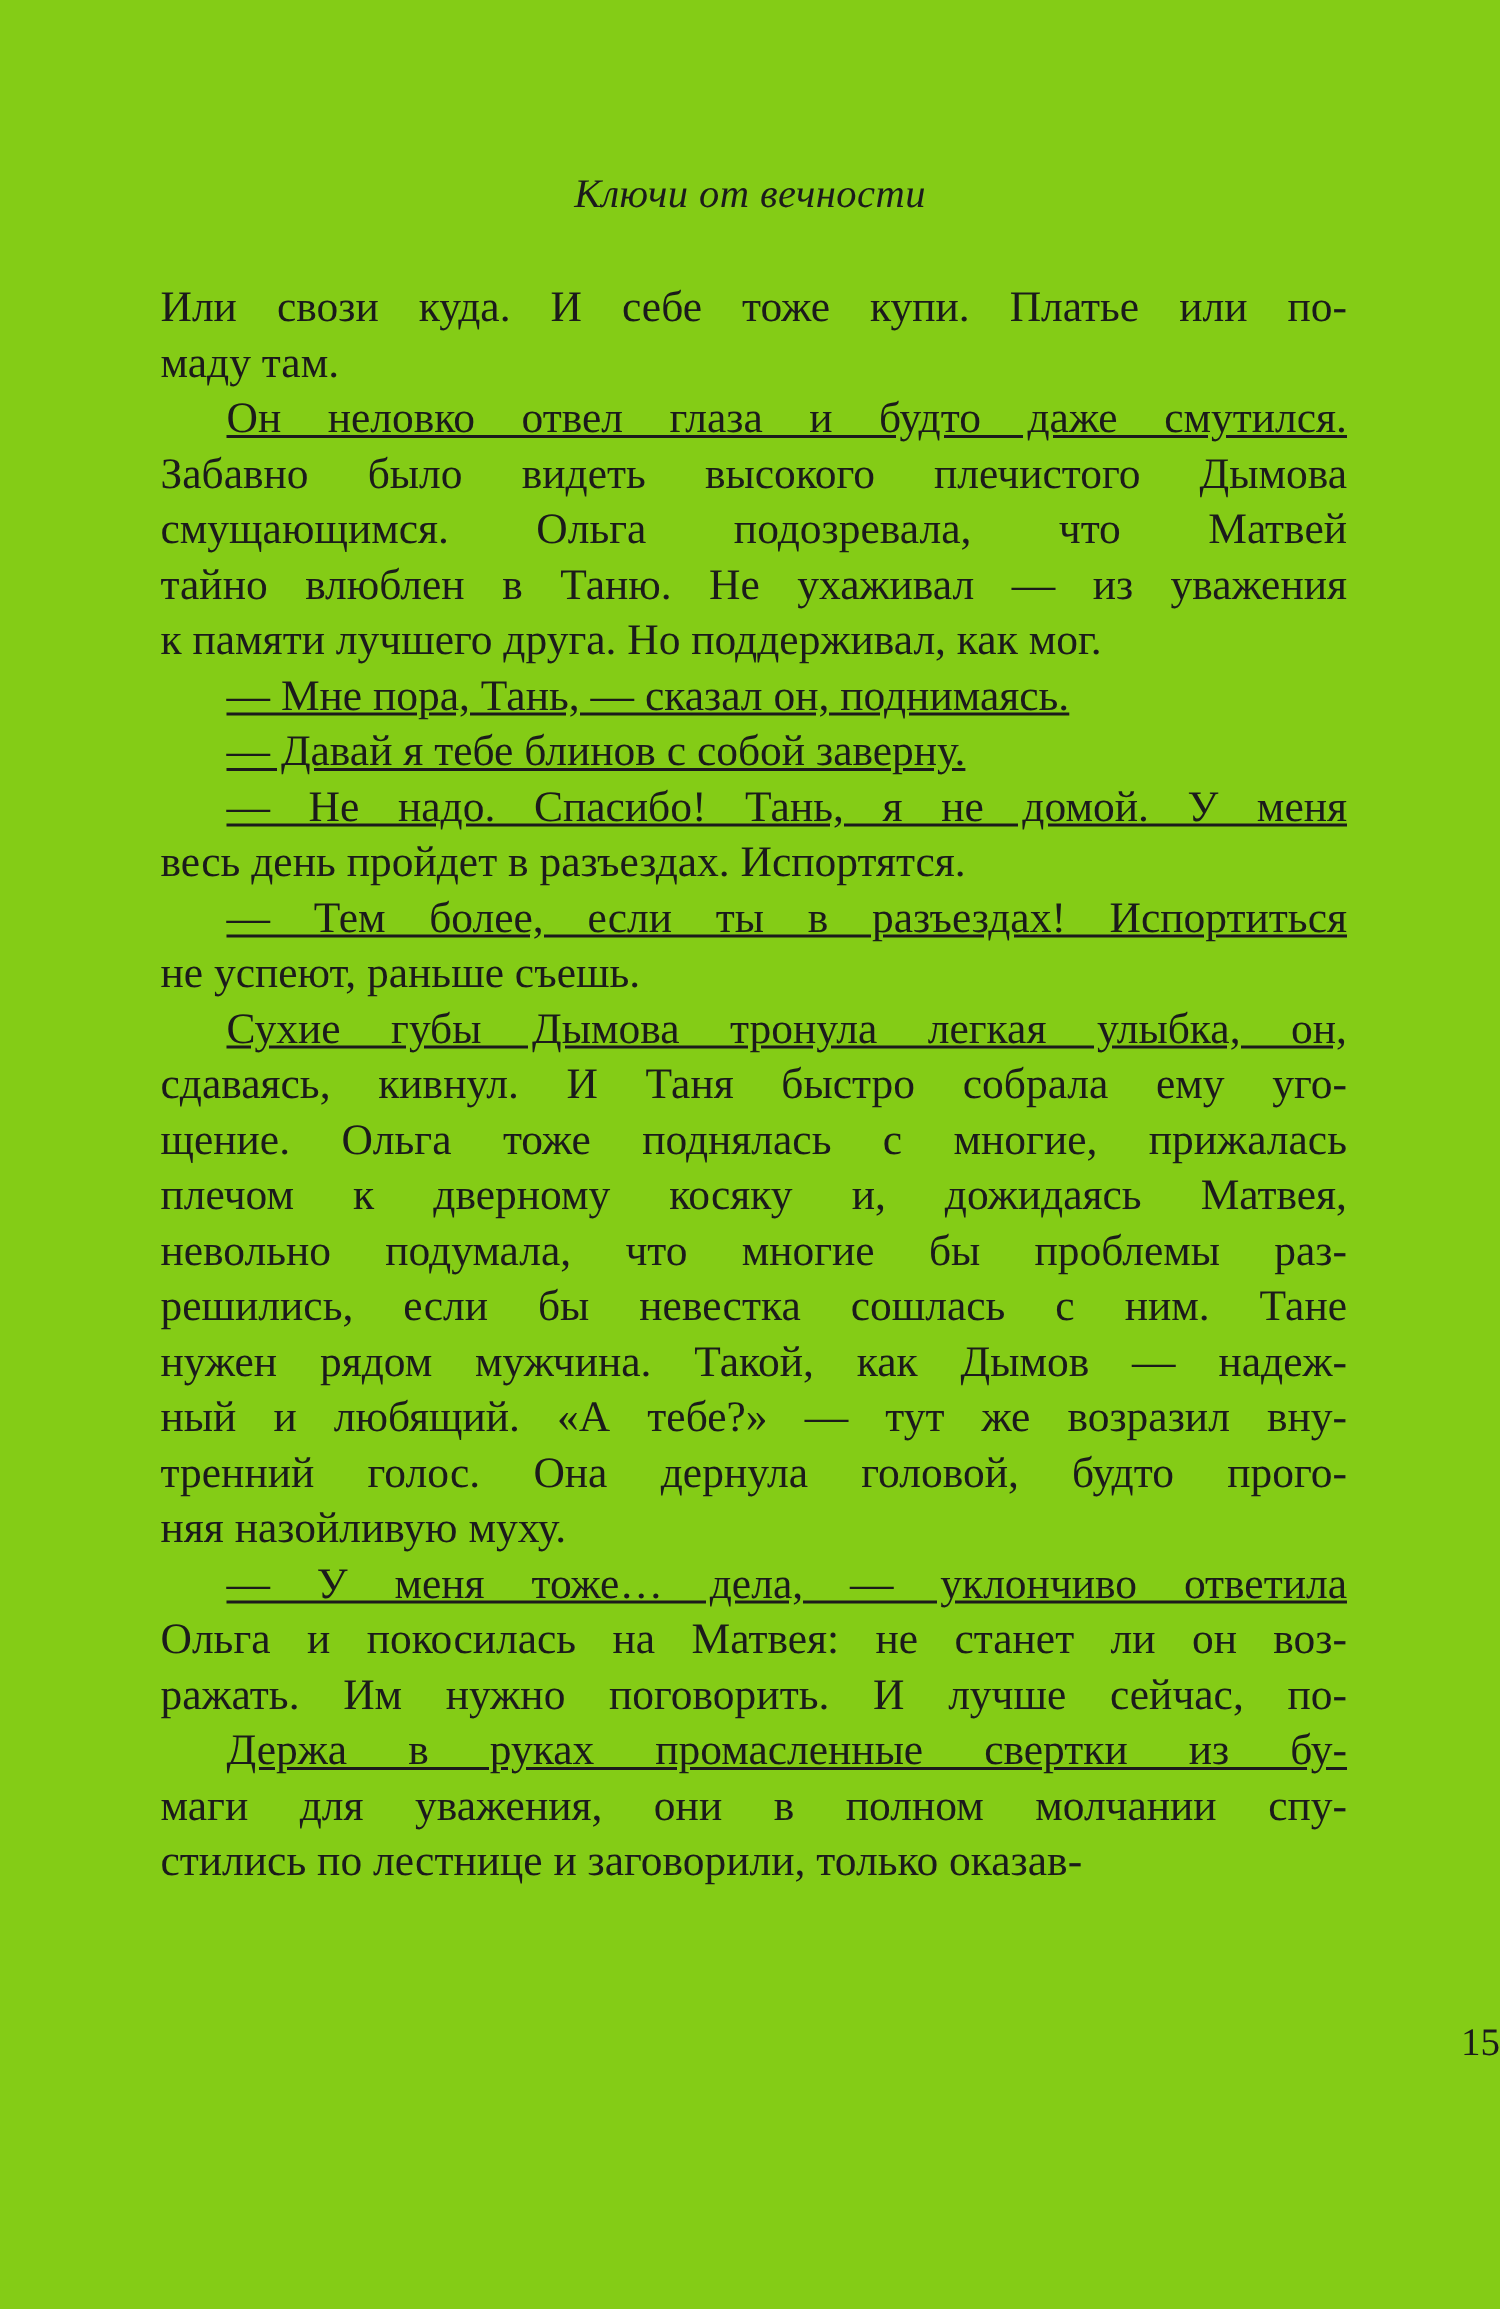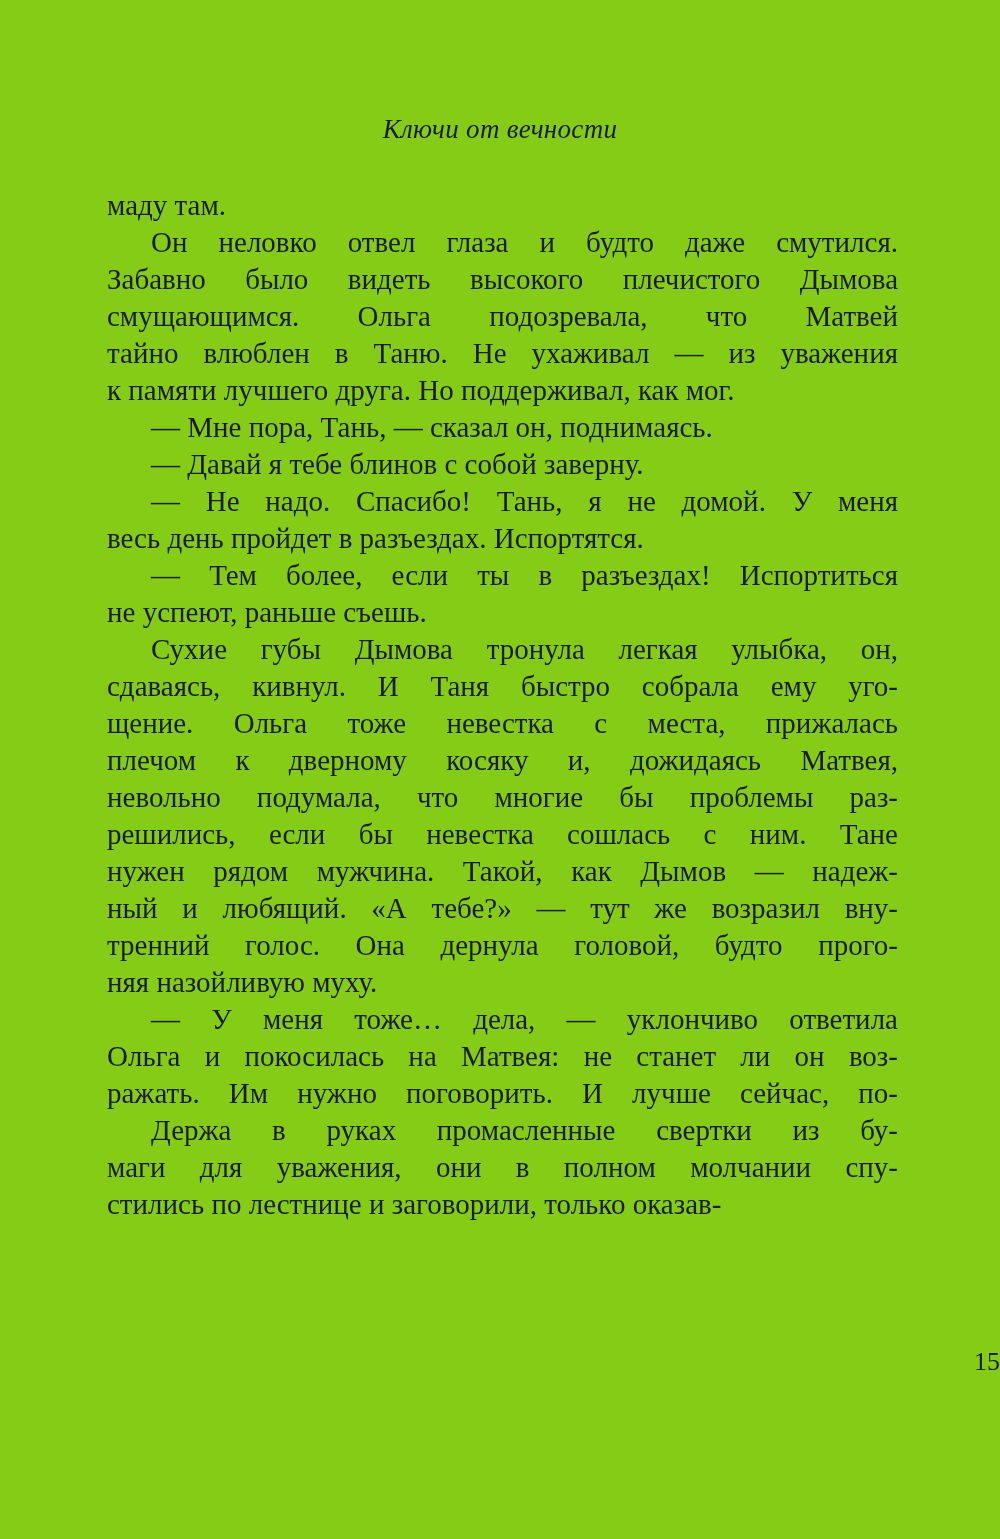--- a/index.html
+++ b/index.html
@@ -42,39 +42,41 @@
   .line {
     text-align: justify;
     text-align-last: justify;
     white-space: nowrap;
   }
   .line.last {
     text-align-last: left;
   }
   .line.indented {
     text-indent: 44px;
+    text-decoration: underline;
   }
   .page-number {
     position: absolute;
     top: 1347px;
     left: 0;
     right: 0;
     text-align: right;
     font-size: 26px;
     color: #1b1b1b;
   }
 </style>
 </head>
 <body>
 
 <div class="page">
   <div class="running-header">Ключи от вечности</div>
 
   <div class="text-block">
       <div class="paragraph">
+        <div class="line">Или свози куда. И себе тоже купи. Платье или по-</div>
         <div class="line last">маду там.</div>
       </div>
       <div class="paragraph">
         <div class="line indented">Он неловко отвел глаза и будто даже смутился.</div>
         <div class="line">Забавно было видеть высокого плечистого Дымова</div>
         <div class="line">смущающимся. Ольга подозревала, что Матвей</div>
         <div class="line">тайно влюблен в Таню. Не ухаживал — из уважения</div>
         <div class="line last">к памяти лучшего друга. Но поддерживал, как мог.</div>
       </div>
       <div class="paragraph">
@@ -87,21 +89,21 @@
         <div class="line indented">— Не надо. Спасибо! Тань, я не домой. У меня</div>
         <div class="line last">весь день пройдет в разъездах. Испортятся.</div>
       </div>
       <div class="paragraph">
         <div class="line indented">— Тем более, если ты в разъездах! Испортиться</div>
         <div class="line last">не успеют, раньше съешь.</div>
       </div>
       <div class="paragraph">
         <div class="line indented">Сухие губы Дымова тронула легкая улыбка, он,</div>
         <div class="line">сдаваясь, кивнул. И Таня быстро собрала ему уго-</div>
-        <div class="line">щение. Ольга тоже невестка с места, прижалась</div>
+        <div class="line">щение. Ольга тоже поднялась с многие, прижалась</div>
         <div class="line">плечом к дверному косяку и, дожидаясь Матвея,</div>
         <div class="line">невольно подумала, что многие бы проблемы раз-</div>
         <div class="line">решились, если бы невестка сошлась с ним. Тане</div>
         <div class="line">нужен рядом мужчина. Такой, как Дымов — надеж-</div>
         <div class="line">ный и любящий. «А тебе?» — тут же возразил вну-</div>
         <div class="line">тренний голос. Она дернула головой, будто прого-</div>
         <div class="line last">няя назойливую муху.</div>
       </div>
       <div class="paragraph">
         <div class="line indented">— У меня тоже… дела, — уклончиво ответила</div>

